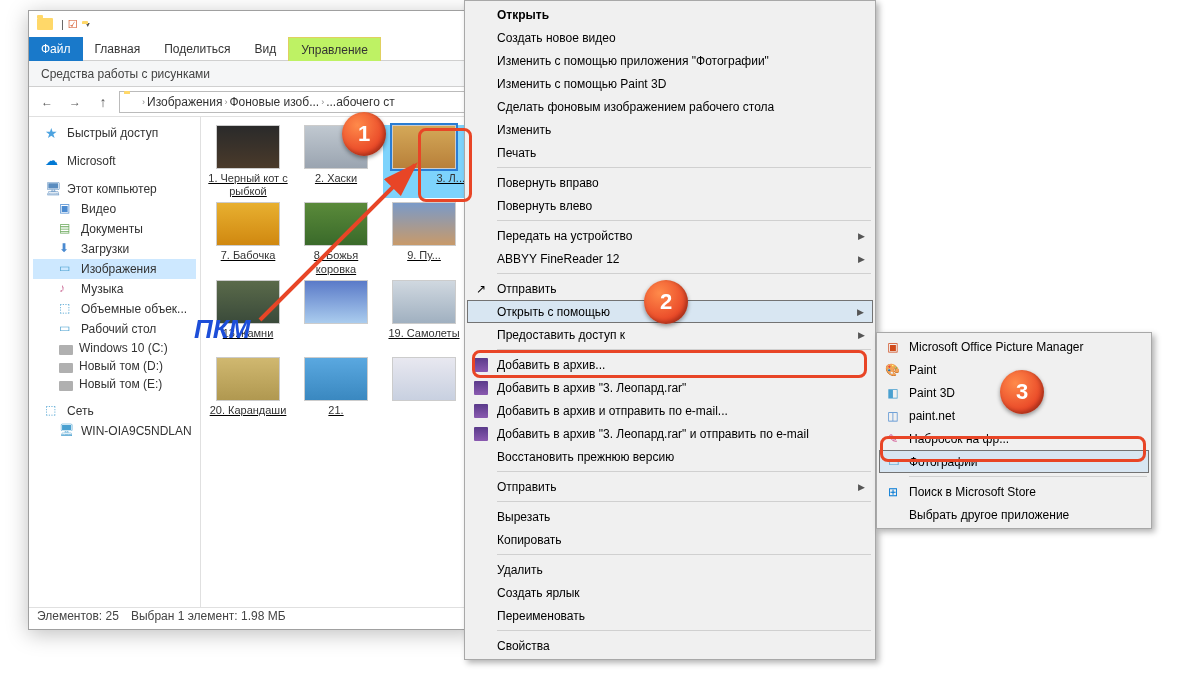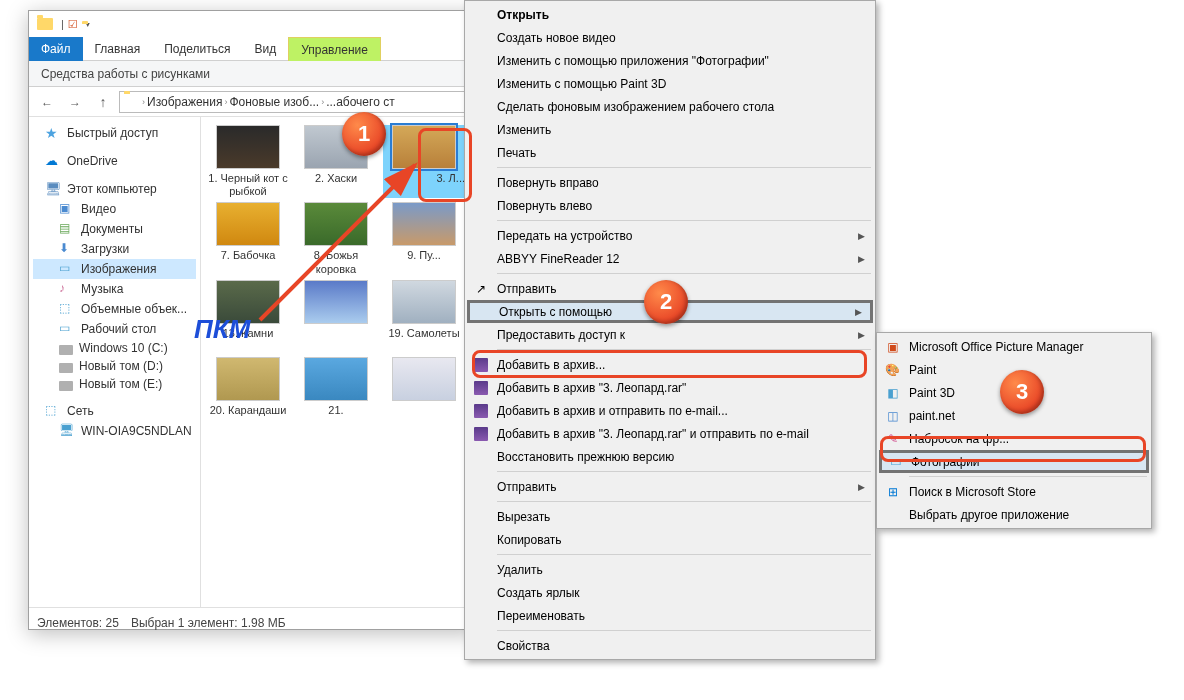--- a/index.html
+++ b/index.html
@@ -25,33 +25,33 @@
 .nav-pane{width:172px;border-right:1px solid #e0e0e0;padding:6px 4px;overflow:hidden;}
 .nav-group{margin-bottom:8px;}
 .nav-item{display:flex;align-items:center;gap:6px;padding:2px 4px 2px 12px;color:#333;white-space:nowrap;overflow:hidden;}
 .nav-item.l2{padding-left:26px;}
 .nav-item.sel{background:#cde8ff;}
 .nic{width:16px;height:16px;display:inline-block;flex-shrink:0;}
 .star{color:#4da3e0;font-size:14px;}
 .cloud{color:#0078d4;font-size:13px;}
 .pc{color:#5a8cbf;font-size:13px;}
 .drive{background:#b0b0b0;border-radius:1px;width:14px;height:10px;margin-top:3px;}
-.content{flex:1;padding:8px 6px;overflow:hidden;}
+.content{flex:1;padding:8px 6px;overflow:hidden;text-decoration:underline;}
 .grid{display:flex;flex-wrap:wrap;gap:4px 6px;}
 .thumb{width:82px;text-align:center;}
 .thumb .img{width:64px;height:44px;margin:0 auto;border:1px solid #ccc;background:linear-gradient(135deg,#5a7a3a,#8aaa5a);}
 .thumb.sel .img{outline:2px solid #2a7dd4;}
 .thumb.sel{background:#7dd3fc;text-align:right;}
 .thumb .lbl{font-size:11px;color:#333;margin-top:3px;line-height:1.2;min-height:26px;}
-.status{height:16px;border-top:1px solid #e0e0e0;display:flex;align-items:center;gap:12px;padding:15px 8px;color:#444;font-size:11px;}
+.status{height:16px;border-top:1px solid #e0e0e0;display:flex;align-items:center;gap:12px;padding:0 8px;color:#444;font-size:11px;}
 .ctx-menu{position:absolute;background:#f0f0f0;border:1px solid #a8a8a8;box-shadow:3px 3px 6px rgba(0,0,0,0.3);padding:2px;}
 .ctx1{left:464px;top:0;width:412px;}
 .ctx2{left:876px;top:332px;width:276px;}
 .mitem{height:23px;display:flex;align-items:center;padding:0 24px 0 30px;color:#000;position:relative;white-space:nowrap;}
-.mitem.hov{background:#d8e6f2;border:3px solid #737373;padding:0 23px 0 29px;}
+.mitem.hov{background:#d8e6f2;border:1px solid #737373;padding:0 23px 0 29px;}
 .mitem .arr{position:absolute;right:8px;color:#555;font-size:9px;}
 .mitem .mic{position:absolute;left:6px;width:16px;height:16px;display:flex;align-items:center;justify-content:center;}
 .msep{height:1px;background:#d0d0d0;margin:3px 2px 3px 30px;}
 .rar{width:14px;height:14px;background:linear-gradient(#5a3a8a,#8a5ab0);border-radius:1px;}
 .highlight{position:absolute;border:3px solid #e84526;border-radius:8px;pointer-events:none;}
 .hl-thumb{left:418px;top:128px;width:54px;height:74px;}
 .hl-open{left:472px;top:350px;width:395px;height:28px;}
 .hl-photo{left:880px;top:436px;width:266px;height:26px;}
 .badge{position:absolute;width:44px;height:44px;border-radius:50%;background:radial-gradient(circle at 35% 30%,#ff8a4a,#e84526 70%);box-shadow:inset -2px -2px 4px rgba(0,0,0,0.3),0 2px 4px rgba(0,0,0,0.4);display:flex;align-items:center;justify-content:center;color:#fff;font-size:22px;font-weight:bold;pointer-events:none;}
 .b1{left:342px;top:112px;}
@@ -114,21 +114,21 @@
     <div class="nav-pane">
       <div class="nav-group">
         <div class="nav-item">
             <span class="nic star">★</span>
             <span>Быстрый доступ</span>
           </div>
       </div>
       <div class="nav-group">
         <div class="nav-item">
             <span class="nic cloud">☁</span>
-            <span>OneDrive</span>
+            <span>Microsoft</span>
           </div>
       </div>
       <div class="nav-group">
         <div class="nav-item">
             <span class="nic pc">🖥</span>
             <span>Этот компьютер</span>
           </div>
         <div class="nav-item l2">
             <span class="nic" style="color:#4a8ad0">▣</span>
             <span>Видео</span>

